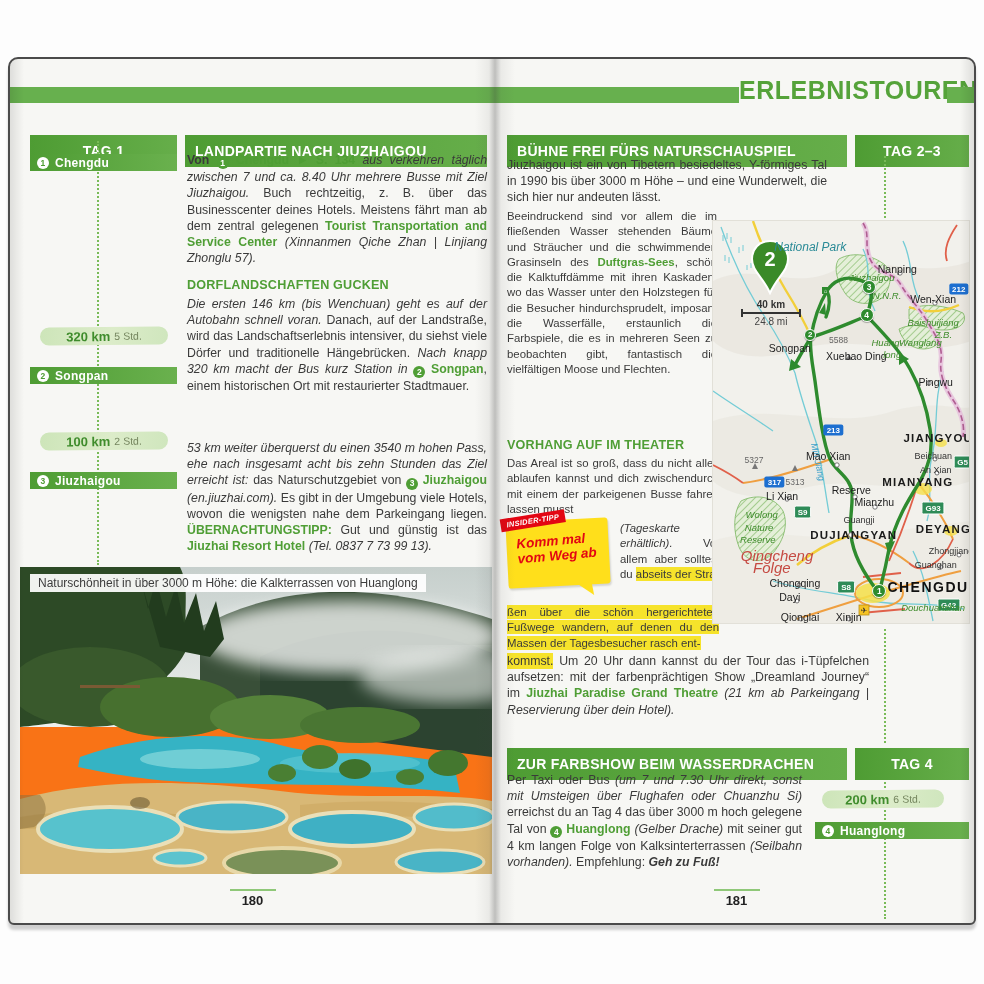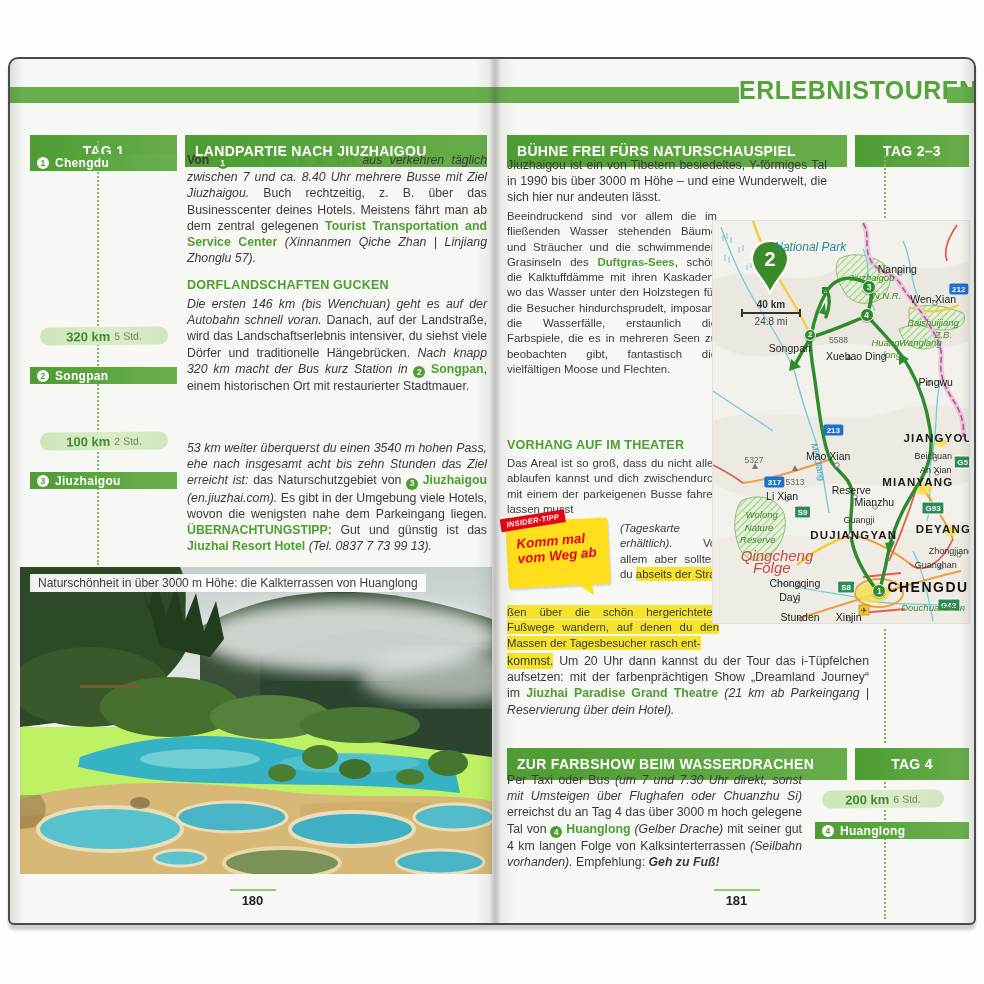--- a/index.html
+++ b/index.html
@@ -41,21 +41,21 @@
   
   .bubble{background:#ffdf1b;transform:rotate(-3deg);border-radius:3px;position:absolute;
     box-shadow:1px 2px 2px rgba(0,0,0,.15);}
   .bubble:after{content:"";position:absolute;bottom:-12px;right:18px;border-left:14px solid transparent;
     border-top:14px solid #ffdf1b;transform:rotate(-8deg);}
   .bubble .tag{position:absolute;top:-7px;left:-5px;background:#e30613;color:#fff;font-size:7.5px;
     font-weight:bold;font-style:italic;padding:2px 6px;transform:rotate(-6deg);letter-spacing:.3px;}
   .bubble .btxt{color:#e30613;font-weight:bold;font-style:italic;font-size:13.5px;line-height:15px;
     padding:13px 8px 4px 10px;transform:rotate(-2deg);}
   
-  .photo{overflow:hidden;background:#bef264;}
+  .photo{overflow:hidden;background:#f97316;}
   .caption{position:absolute;top:7px;left:10px;background:rgba(255,255,255,.93);color:#3c3c3c;
     font-size:12px;padding:2px 8px;}
   
   .mapbox{overflow:hidden;background:#f2f1ec;border:1px solid #e2e0d8;}
   .maplabel{position:absolute;transform:translate(-50%,-50%);white-space:nowrap;pointer-events:none;}
   .lbl-town{font-size:10.5px;color:#222;}
   .lbl-townsm{font-size:9px;color:#333;}
   .lbl-city{font-size:11.5px;font-weight:bold;color:#1a1a1a;letter-spacing:1.2px;}
   .lbl-citybig{font-size:14px;font-weight:bold;color:#111;letter-spacing:1.5px;}
   .lbl-git{font-size:9.5px;font-style:italic;color:#3f8c2c;}
@@ -369,21 +369,21 @@
         <div class="maplabel lbl-city" style="left: 90%; top: 76.5%;">DEYANG</div>
         <div class="maplabel lbl-rit" style="left: 25%; top: 83%;">Qingcheng</div>
         <div class="maplabel lbl-rit" style="left: 23%; top: 86%;">Folge</div>
         <div class="maplabel lbl-townsm" style="left: 93%; top: 82%;">Zhongjiang</div>
         <div class="maplabel lbl-townsm" style="left: 87%; top: 85.5%;">Guanghan</div>
         <div class="maplabel lbl-town" style="left: 32%; top: 90%;">Chongqing</div>
         <div class="maplabel lbl-town" style="left: 30%; top: 93.5%;">Dayi</div>
         <div class="maplabel lbl-bgreen" style="left: 52%; top: 91%;">S8</div>
         <div class="maplabel lbl-citybig" style="left: 84%; top: 91%;">CHENGDU</div>
         <div class="maplabel lbl-bgreen" style="left: 92%; top: 95.5%;">G42</div>
-        <div class="maplabel lbl-town" style="left: 34%; top: 98.5%;">Stunden</div>
+        <div class="maplabel lbl-town" style="left: 34%; top: 98.5%;">Qionglai</div>
         <div class="maplabel lbl-town" style="left: 53%; top: 98.5%;">Xinjin</div>
         <div class="maplabel lbl-git" style="left: 86%; top: 96%;">Douchuanshan</div>
         <div class="maplabel lbl-mk lbl-mksm" style="left: 38%; top: 28.3%;">2</div>
         <div class="maplabel lbl-mk" style="left: 61%; top: 16.5%;">3</div>
         <div class="maplabel lbl-mk" style="left: 60%; top: 23.5%;">4</div>
         <div class="maplabel lbl-mk" style="left: 65%; top: 92%;">1</div>
       </div>
   </div>
 
   <div class="abs greenbar padded" style="left:497px;top:689px;width:340px;">

